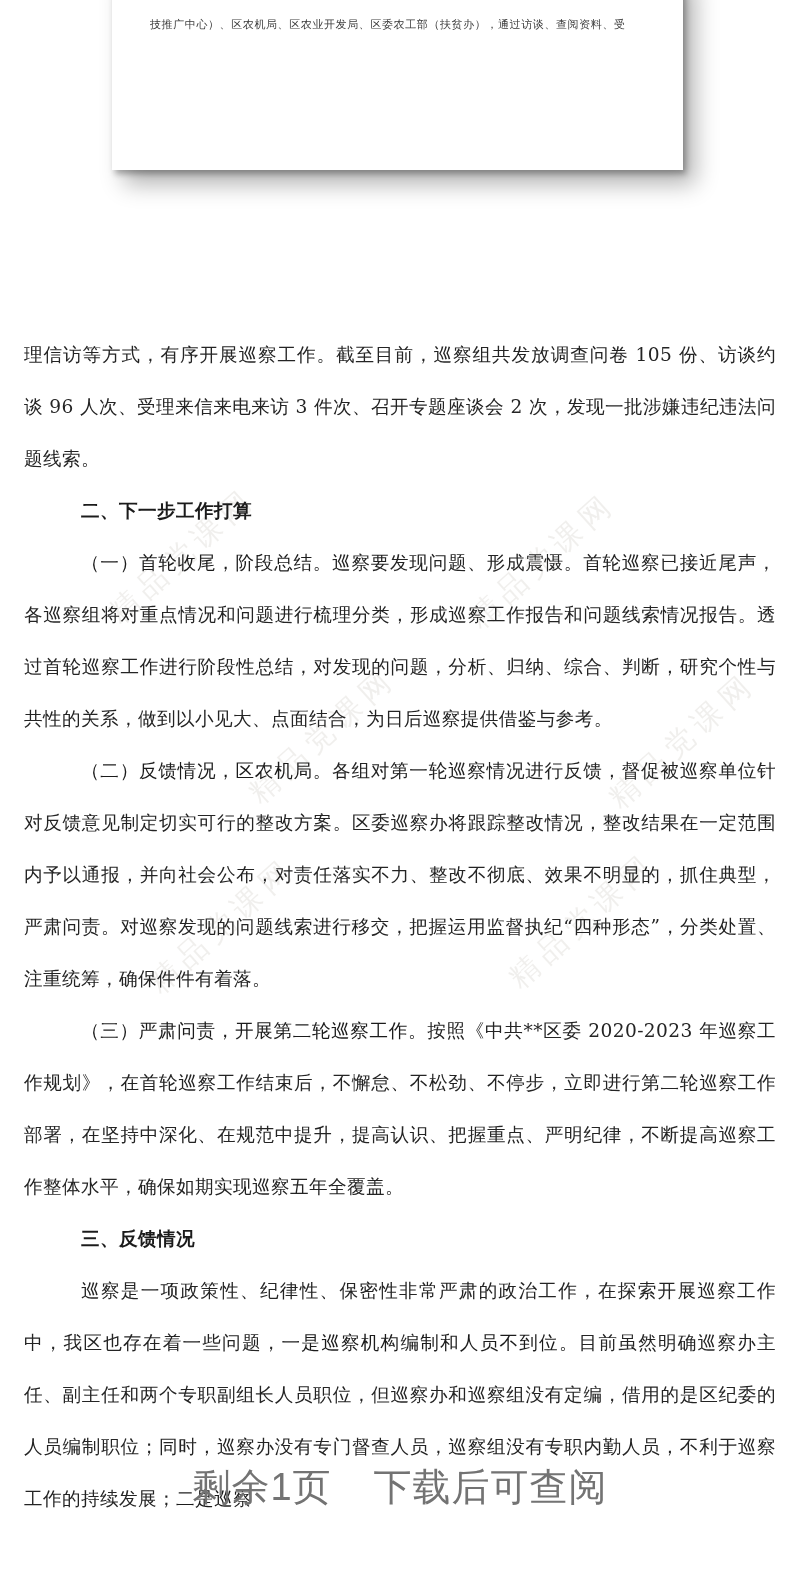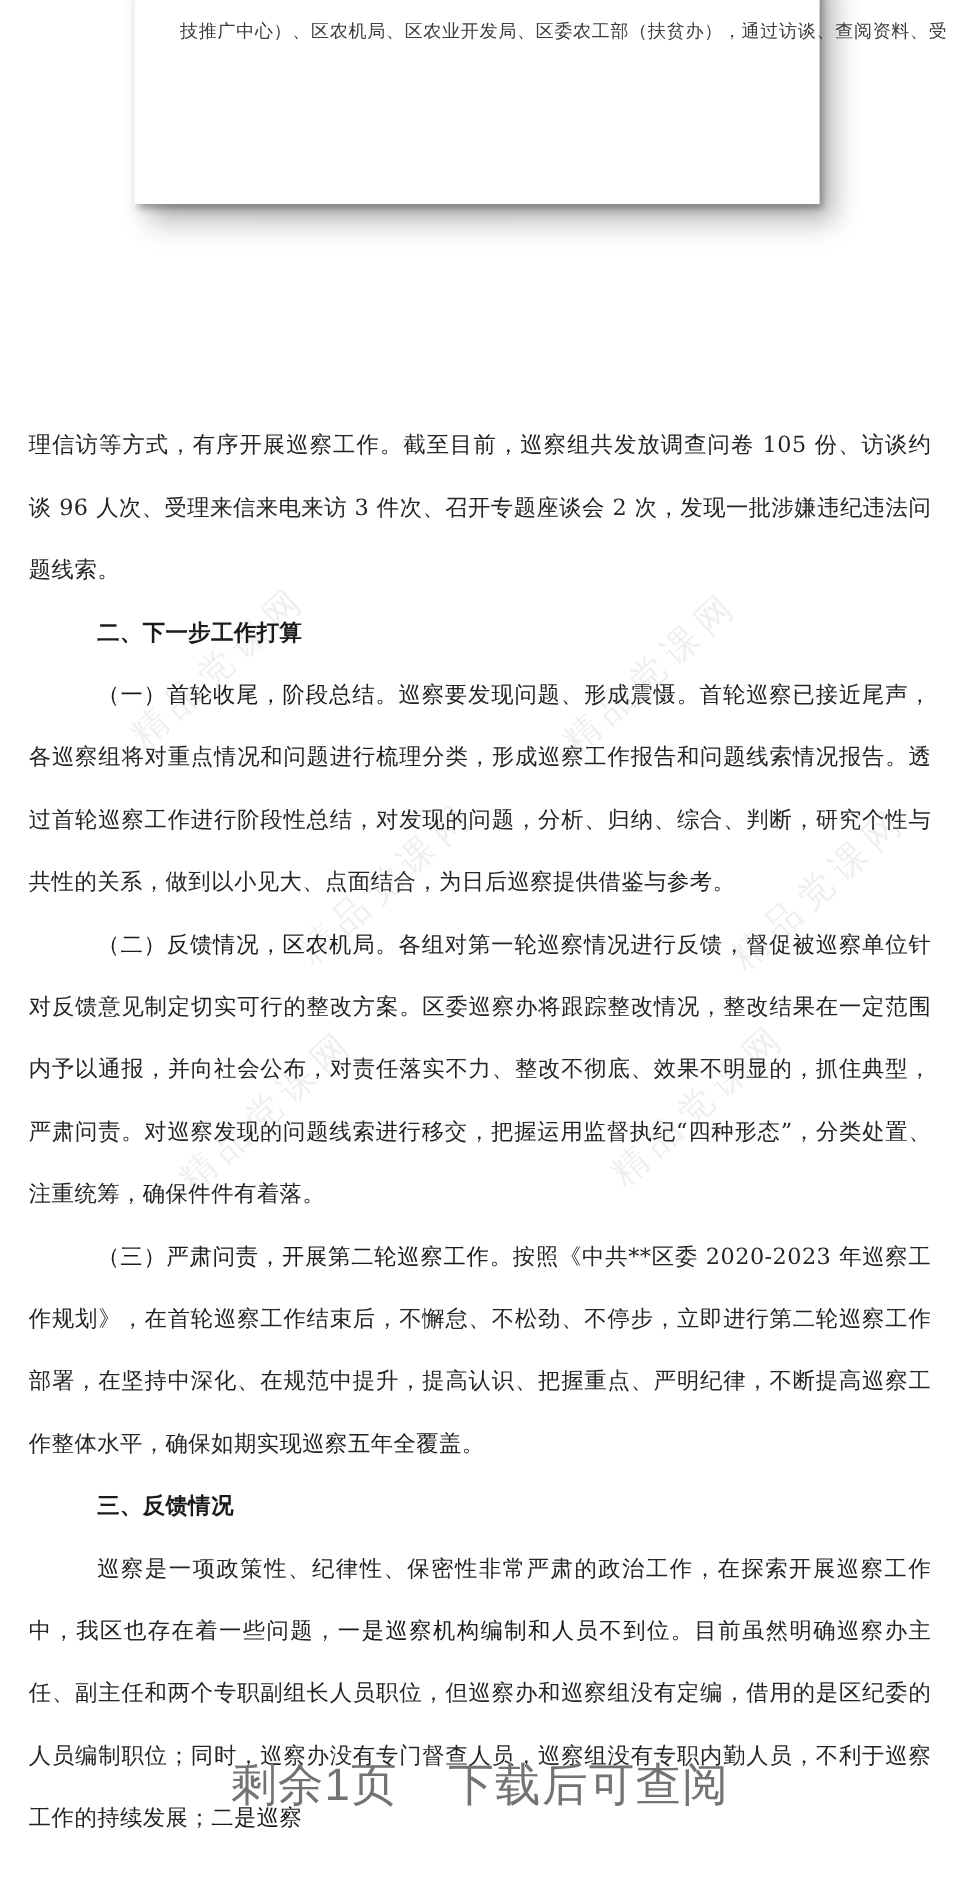--- a/index.html
+++ b/index.html
@@ -16,30 +16,30 @@
     position:absolute;
     left:112px;top:-30px;
     width:571px;height:200px;
     background:#ffffff;
     box-shadow:3px 4px 6px rgba(0,0,0,.30), 12px 14px 22px rgba(0,0,0,.30);
   }
   .page1-line{
     position:absolute;
     left:38px;top:47px;
     width:500px;
-    font-size:15px;
+    font-size:11px;
     letter-spacing:.6px;
     color:#3c3c3c;
     white-space:nowrap;
   }
 
   
   .doc-body{
     position:absolute;
-    left:24px;right:24px;top:346px;
+    left:24px;right:24px;top:329px;
     color:#242424;
   }
   .doc-body p{
     margin:0;
     font-size:18.6px;
     line-height:52px;
     text-align:justify;
     text-align-last:left;
     letter-spacing:.4px;
   }

